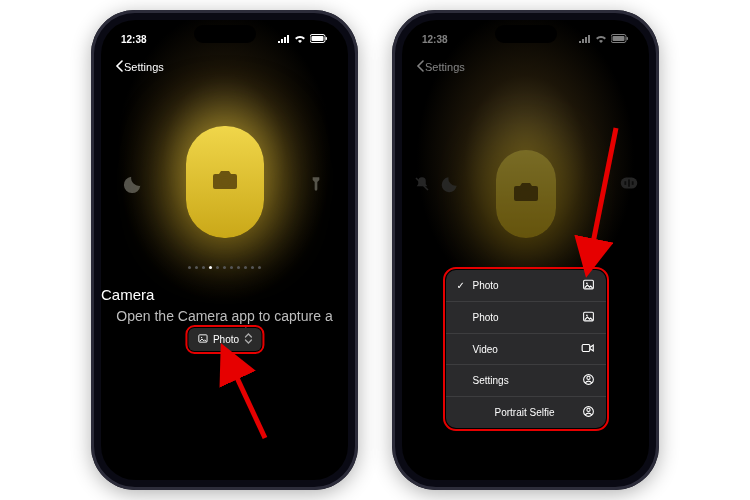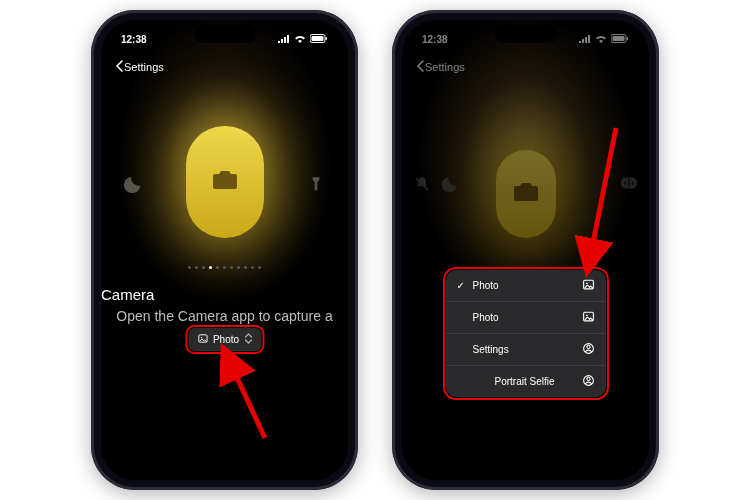--- a/index.html
+++ b/index.html
@@ -297,20 +297,30 @@
           </span>
           <span><svg width="13" height="13" viewBox="0 0 24 24">
               <rect x="3" y="4" width="18" height="16" rx="2" fill="none" stroke="#fff" stroke-width="2"></rect>
               <circle cx="9" cy="10" r="1.5" fill="#fff"></circle>
               <path d="M5 18l5-5 4 4 2-2 4 4" stroke="#fff" stroke-width="2" fill="none"></path>
             </svg></span>
         </div>
         <div class="menu-item">
           <span class="lead">
             <span class="check"></span>
+            <span>Video</span>
+          </span>
+          <span><svg width="14" height="12" viewBox="0 0 24 20">
+              <rect x="2" y="4" width="13" height="12" rx="2" fill="none" stroke="#fff" stroke-width="2"></rect>
+              <path d="M15 9l6-4v10l-6-4" fill="none" stroke="#fff" stroke-width="2"></path>
+            </svg></span>
+        </div>
+        <div class="menu-item">
+          <span class="lead">
+            <span class="check"></span>
             <span>Settings</span>
           </span>
           <span><svg width="13" height="13" viewBox="0 0 24 24">
               <circle cx="12" cy="12" r="9" fill="none" stroke="#fff" stroke-width="2"></circle>
               <circle cx="12" cy="9" r="3" fill="none" stroke="#fff" stroke-width="2"></circle>
               <path d="M6 19c1-3 4-4 6-4s5 1 6 4" fill="none" stroke="#fff" stroke-width="2"></path>
             </svg></span>
         </div>
         <div class="menu-item">
           <span class="lead">

